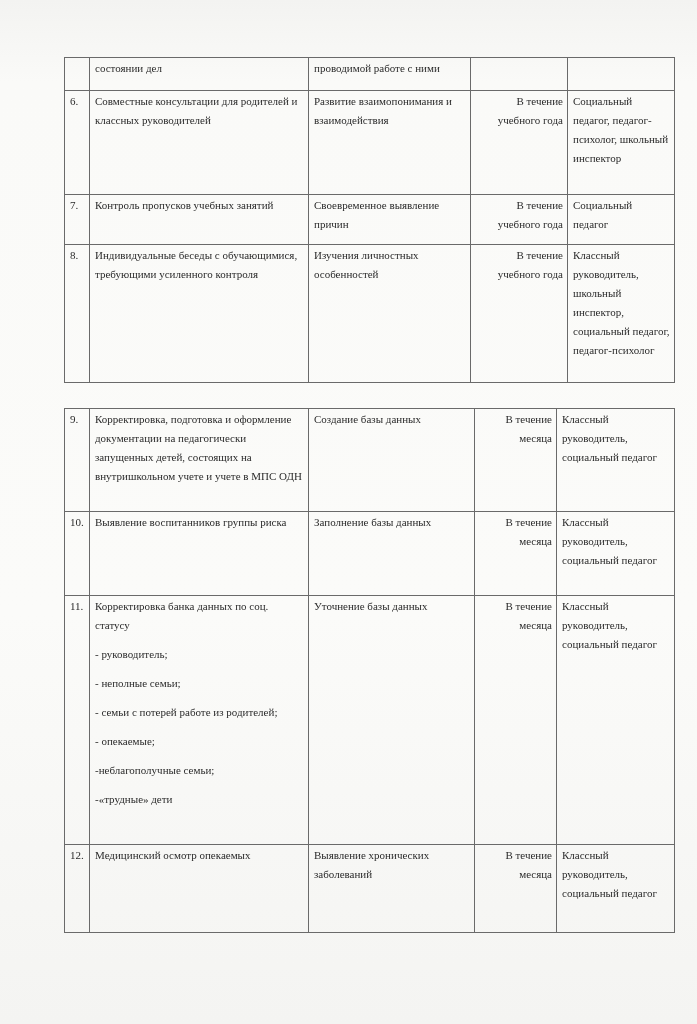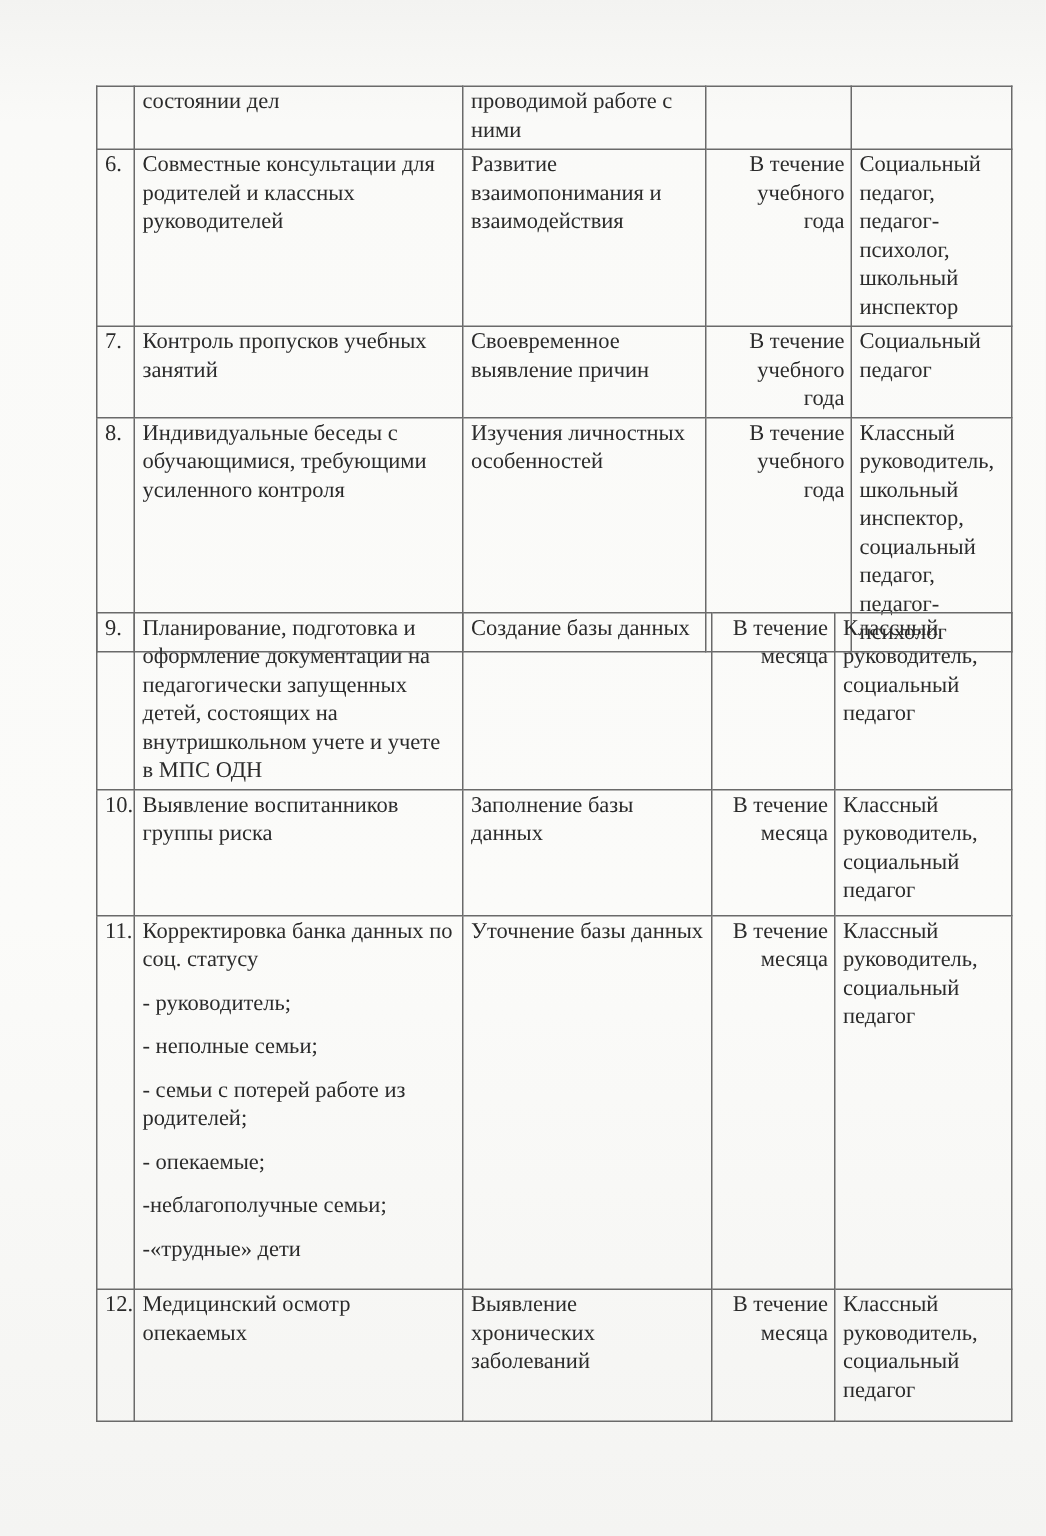--- a/index.html
+++ b/index.html
@@ -11,21 +11,21 @@
     position: relative;
   }
   .page {
     position: absolute; left: 0; top: 0; width: 697px; height: 1024px;
     background: linear-gradient(180deg, #f3f3f1 0%, #fafaf8 8%, #fbfbf9 60%, #f4f4f2 100%);
   }
   table.plan {
     position: absolute;
     border-collapse: collapse;
     table-layout: fixed;
-    font-size: 15px;
+    font-size: 11px;
     line-height: 19px;
   }
   table.plan td {
     border: 1px solid #6a6a6a;
     vertical-align: top;
     padding: 1px 4px 2px 5px;
     color: #2b2b2b;
   }
   td.num { padding-left: 3px; padding-right: 2px; }
   td.center { text-align: right; }
@@ -87,21 +87,21 @@
     <colgroup>
       <col style="width:25px">
         <col style="width:219px">
         <col style="width:166px">
         <col style="width:82px">
         <col style="width:118px">
     </colgroup>
     <tbody>
         <tr style="height:103px">
       <td class="num">9.</td>
-      <td>Планирование, подготовка и оформление документации на педагогически запущенных детей, состоящих на внутришкольном учете и учете в МПС ОДН</td>
+      <td>Корректировка, подготовка и оформление документации на педагогически запущенных детей, состоящих на внутришкольном учете и учете в МПС ОДН</td>
       <td>Создание базы данных</td>
       <td class="center">В течение месяца</td>
       <td>Классный руководитель, социальный педагог</td>
     </tr>
     <tr style="height:84px">
       <td class="num">10.</td>
       <td>Выявление воспитанников группы риска</td>
       <td>Заполнение базы данных</td>
       <td class="center">В течение месяца</td>
       <td>Классный руководитель, социальный педагог</td>

